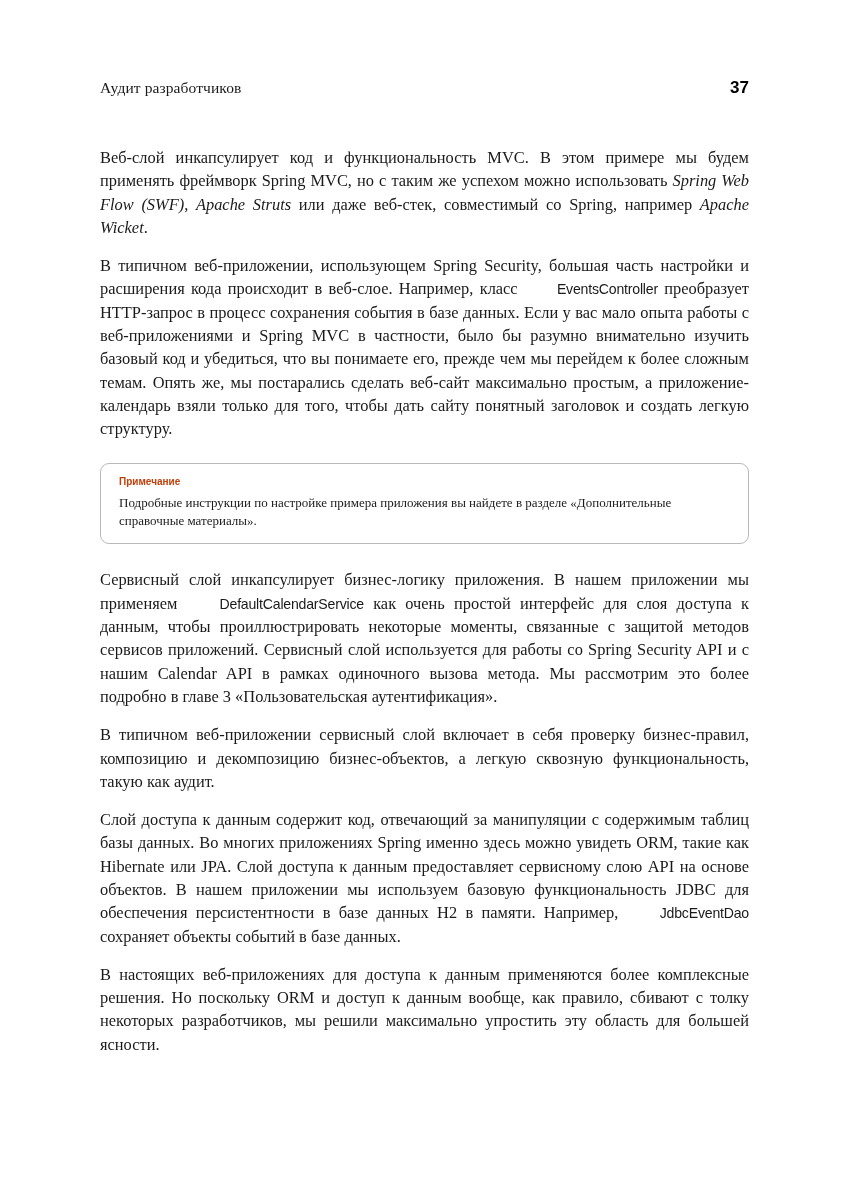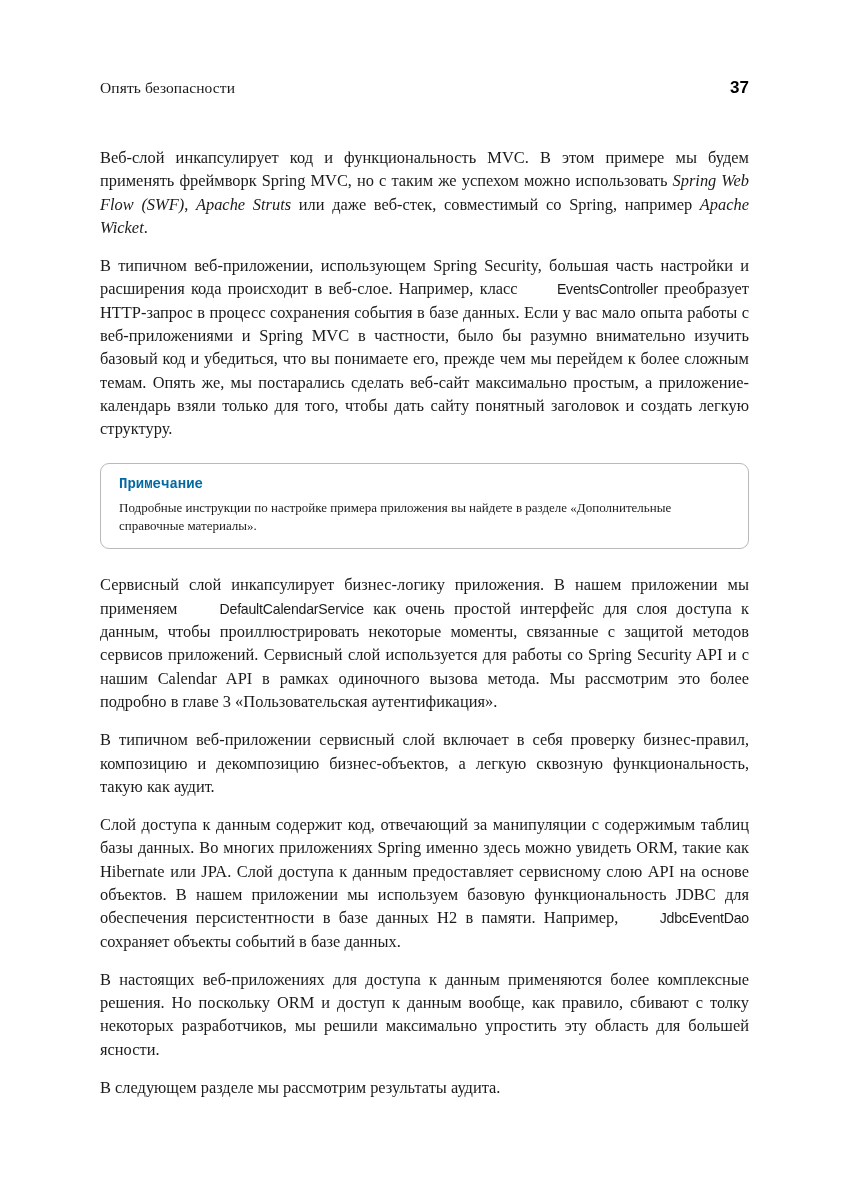--- a/index.html
+++ b/index.html
@@ -61,56 +61,55 @@
     font-style: italic;
   }
   .note {
     border: 1px solid #b9b9b9;
     border-radius: 9px;
     padding: 12px 18px 14px 18px;
     margin: 22px 0 24px 0;
     background: #ffffff;
   }
   .note-title {
-    font-family: Liberation Mono, monospace;
-    font-size: 14px;
+    font-family: Liberation Sans, sans-serif;
+    font-size: 10px;
     font-weight: bold;
     margin: 0 0 7px 0;
-    color: #0369a1;
+    color: #c2410c;
   }
   .note-body {
     font-size: 13px;
     line-height: 1.38;
     margin: 0;
     text-align: left;
     color: #1a1a1a;
   }
 </style>
 </head>
 <body>
 
 <div class="page">
 
   <div class="header">
-    <div class="running-head">Опять безопасности</div>
+    <div class="running-head">Аудит разработчиков</div>
     <div class="page-number">37</div>
   </div>
 
   <p class="body"><span>Веб-слой инкапсулирует код и функциональность MVC. В этом примере мы будем применять фреймворк Spring MVC, но с таким же успехом можно использовать </span><span class="ital">Spring Web Flow (SWF)</span><span>, </span><span class="ital">Apache Struts</span><span> или даже веб-стек, совместимый со Spring, например </span><span class="ital">Apache Wicket</span><span>.</span></p>
 
   <p class="body"><span>В типичном веб-приложении, использующем Spring Security, большая часть настройки и расширения кода происходит в веб-слое. Например, класс </span><span class="mono">EventsController</span><span> преобразует HTTP-запрос в процесс сохранения события в базе данных. Если у вас мало опыта работы с веб-приложениями и Spring MVC в частности, было бы разумно внимательно изучить базовый код и убедиться, что вы понимаете его, прежде чем мы перейдем к более сложным темам. Опять же, мы постарались сделать веб-сайт максимально простым, а приложение-календарь взяли только для того, чтобы дать сайту понятный заголовок и создать легкую структуру.</span></p>
 
   <div class="note">
     <p class="note-title">Примечание</p>
     <p class="note-body">Подробные инструкции по настройке примера приложения вы найдете в разделе «Дополнительные справочные материалы».</p>
   </div>
 
   <p class="body"><span>Сервисный слой инкапсулирует бизнес-логику приложения. В нашем приложении мы применяем </span><span class="mono">DefaultCalendarService</span><span> как очень простой интерфейс для слоя доступа к данным, чтобы проиллюстрировать некоторые моменты, связанные с защитой методов сервисов приложений. Сервисный слой используется для работы со Spring Security API и с нашим Calendar API в рамках одиночного вызова метода. Мы рассмотрим это более подробно в главе 3 «Пользовательская аутентификация».</span></p>
 
   <p class="body">В типичном веб-приложении сервисный слой включает в себя проверку бизнес-правил, композицию и декомпозицию бизнес-объектов, а легкую сквозную функциональность, такую как аудит.</p>
 
   <p class="body"><span>Слой доступа к данным содержит код, отвечающий за манипуляции с содержимым таблиц базы данных. Во многих приложениях Spring именно здесь можно увидеть ORM, такие как Hibernate или JPA. Слой доступа к данным предоставляет сервисному слою API на основе объектов. В нашем приложении мы используем базовую функциональность JDBC для обеспечения персистентности в базе данных H2 в памяти. Например, </span><span class="mono">JdbcEventDao</span><span> сохраняет объекты событий в базе данных.</span></p>
 
   <p class="body">В настоящих веб-приложениях для доступа к данным применяются более комплексные решения. Но поскольку ORM и доступ к данным вообще, как правило, сбивают с толку некоторых разработчиков, мы решили максимально упростить эту область для большей ясности.</p>
 
-  <p class="body">В следующем разделе мы рассмотрим результаты аудита.</p>
 
 </div>
 
 </body></html>

